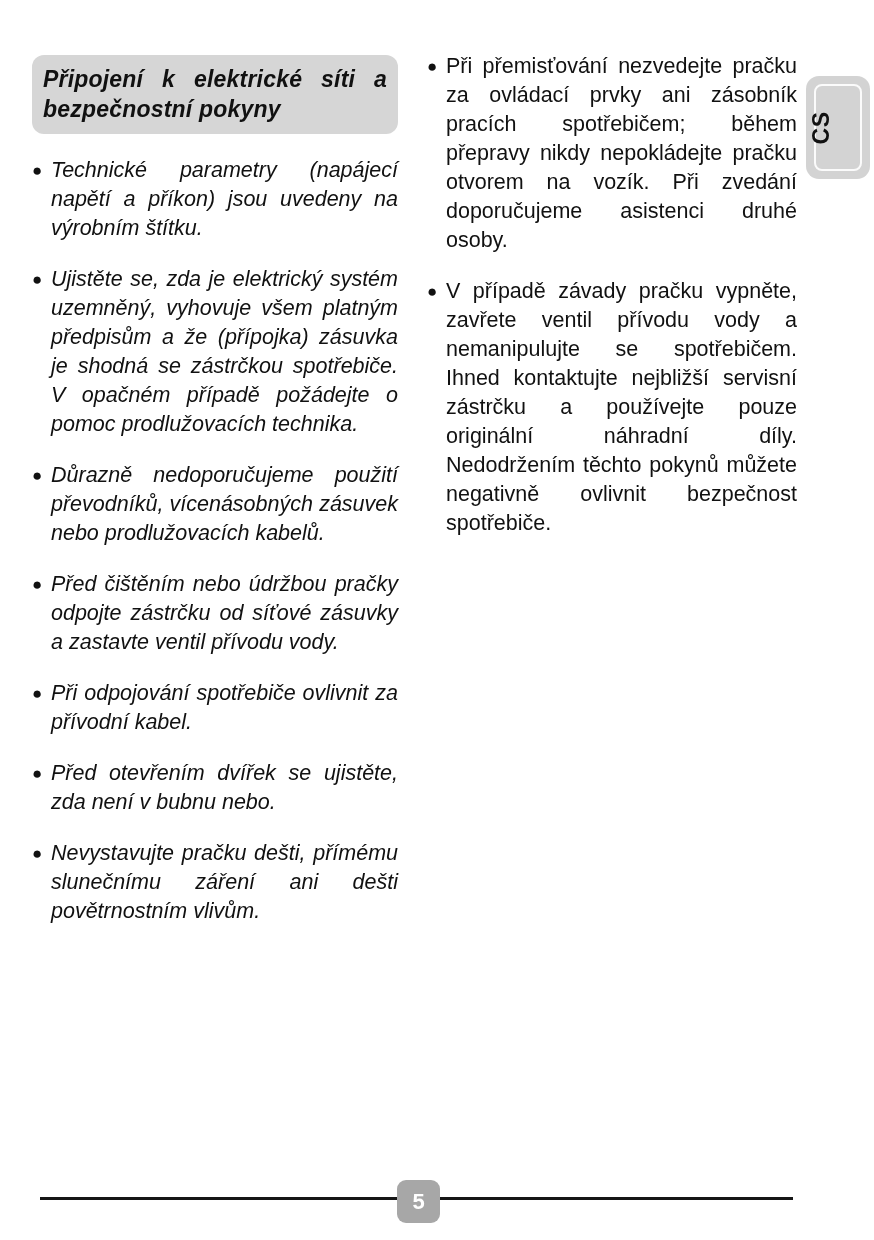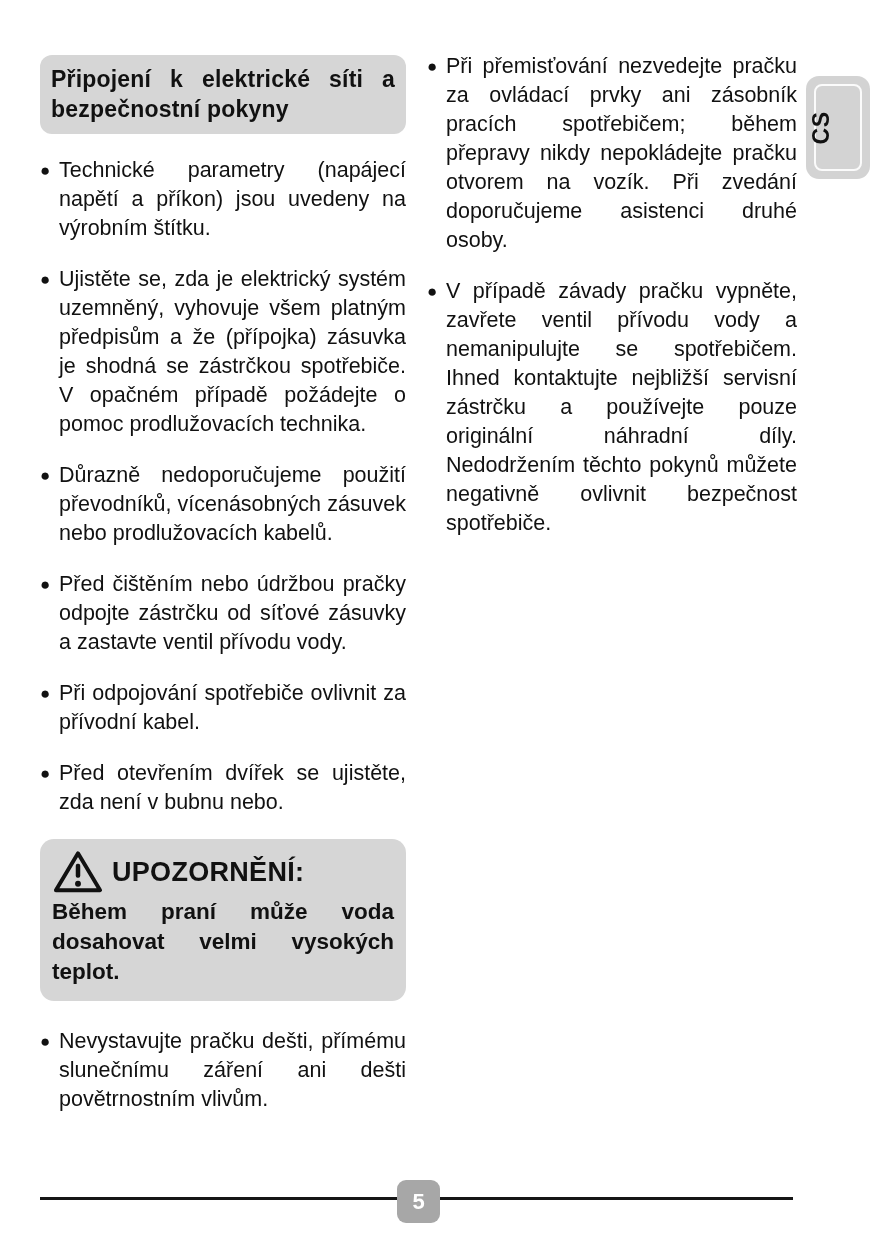--- a/index.html
+++ b/index.html
@@ -7,21 +7,21 @@
     width:874px;height:1240px;
     background:#ffffff;
     font-family:"Liberation Sans","DejaVu Sans",sans-serif;
     color:#111;
     position:relative;
     overflow:hidden;
   }
   .page{position:absolute;inset:0;}
 
   
-  .left-col{position:absolute;left:40px;top:55px;width:366px;}
+  .left-col{position:absolute;left:32px;top:55px;width:366px;font-style:italic;}
   .right-col{position:absolute;left:427px;top:52px;width:370px;}
 
   
   .header-box{
     background:#d6d6d6;
     border-radius:12px;
     padding:9px 11px 10px 11px;
     font-weight:bold;
     font-size:23px;
     line-height:30px;
@@ -162,33 +162,20 @@
     <div class="bullet">
       <span class="marker">●</span>
       <span class="text">Při odpojování spotřebiče ovlivnit za přívodní kabel.</span>
     </div>
 
     <div class="bullet">
       <span class="marker">●</span>
       <span class="text">Před otevřením dvířek se ujistěte, zda není v bubnu nebo.</span>
     </div>
 
-    <div class="warning-box">
-      <div class="warn-header">
-        <span class="warn-icon">
-          <svg width="52" height="46" viewBox="0 0 60 53">
-            <path d="M30 5 L55.5 47.5 L4.5 47.5 Z" fill="none" stroke="#111" stroke-width="4.5" stroke-linejoin="round"></path>
-            <rect x="27.4" y="17" width="5.2" height="16" rx="2.2" fill="#111"></rect>
-            <circle cx="30" cy="40" r="3.4" fill="#111"></circle>
-          </svg>
-        </span>
-        <span class="warn-title">UPOZORNĚNÍ:</span>
-      </div>
-      <div class="warn-body">Během praní může voda dosahovat velmi vysokých teplot.</div>
-    </div>
 
     <div class="bullet">
       <span class="marker">●</span>
       <span class="text">Nevystavujte pračku dešti, přímému slunečnímu záření ani dešti povětrnostním vlivům.</span>
     </div>
 
   </div>
 
   <div class="right-col">
 

